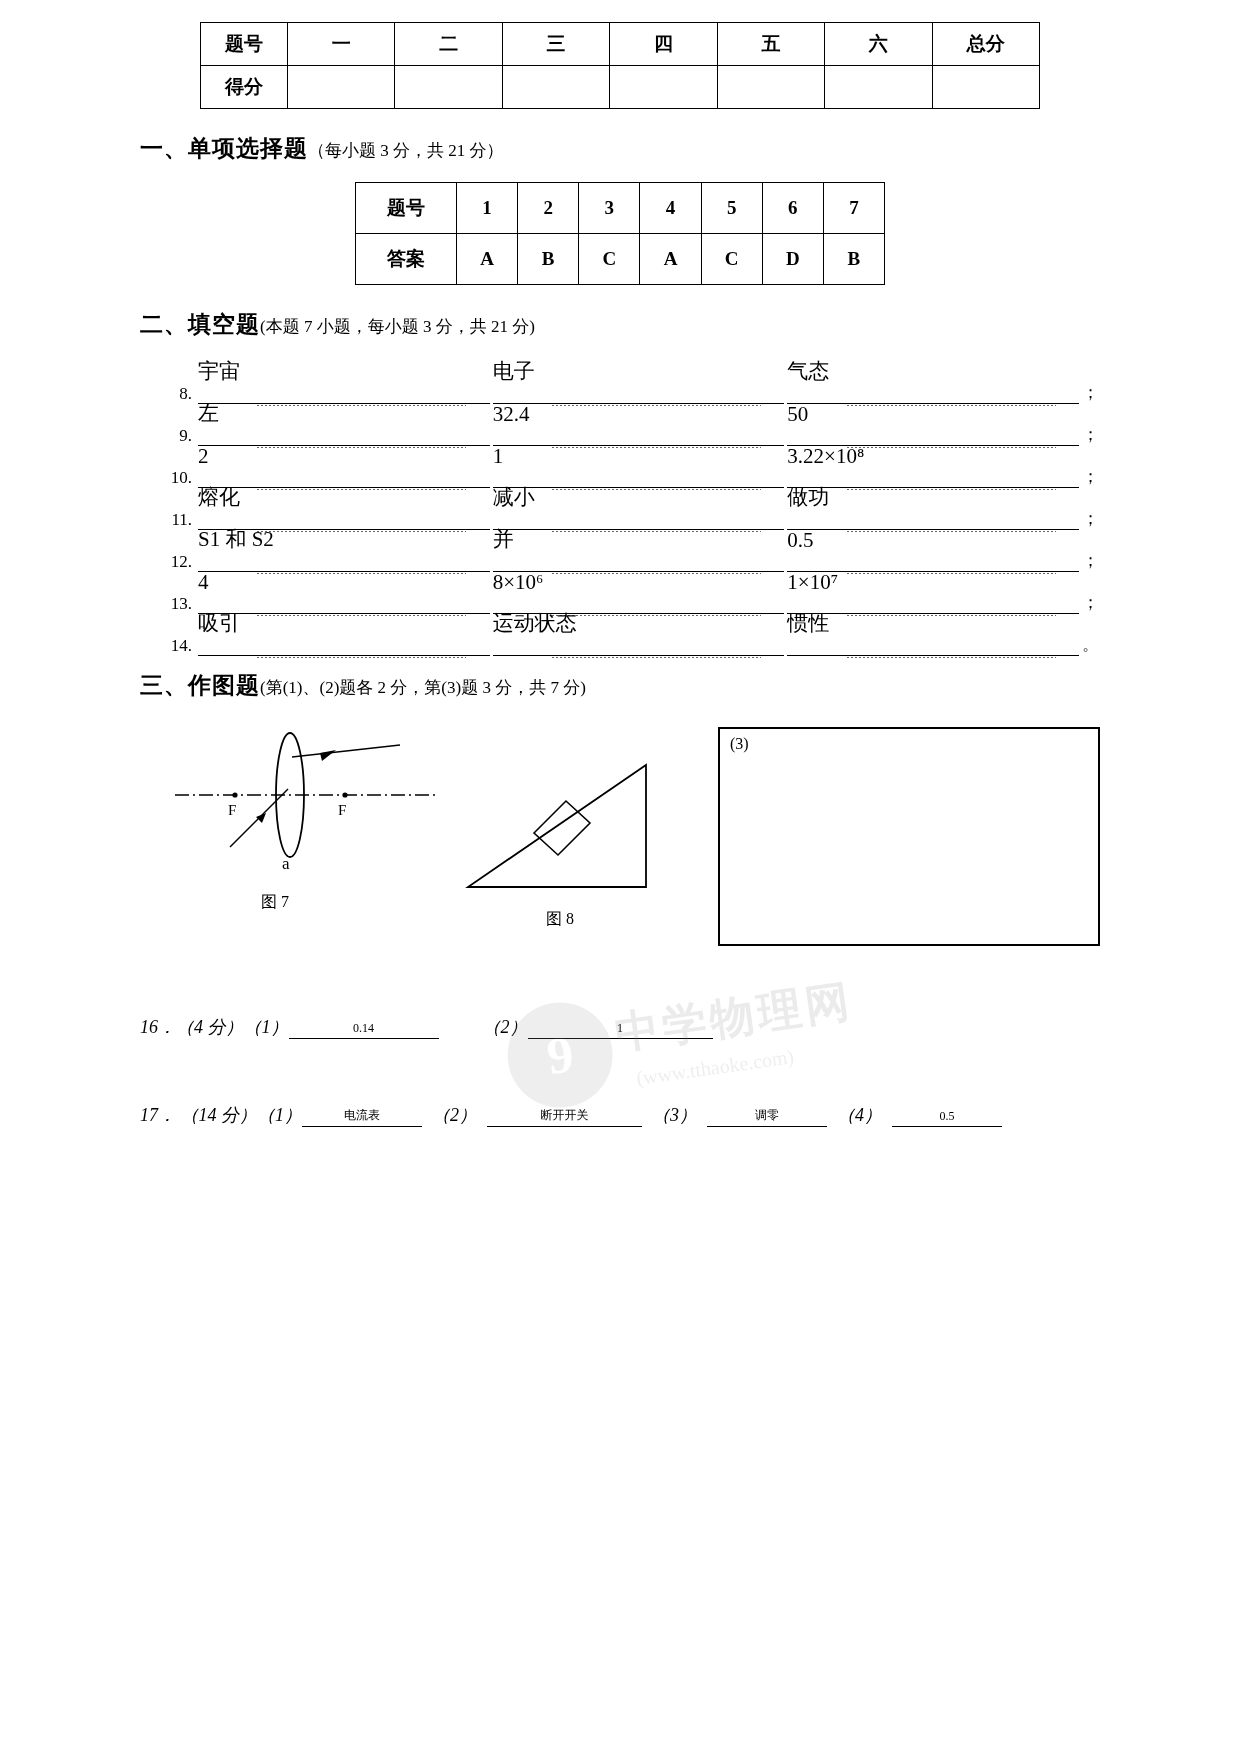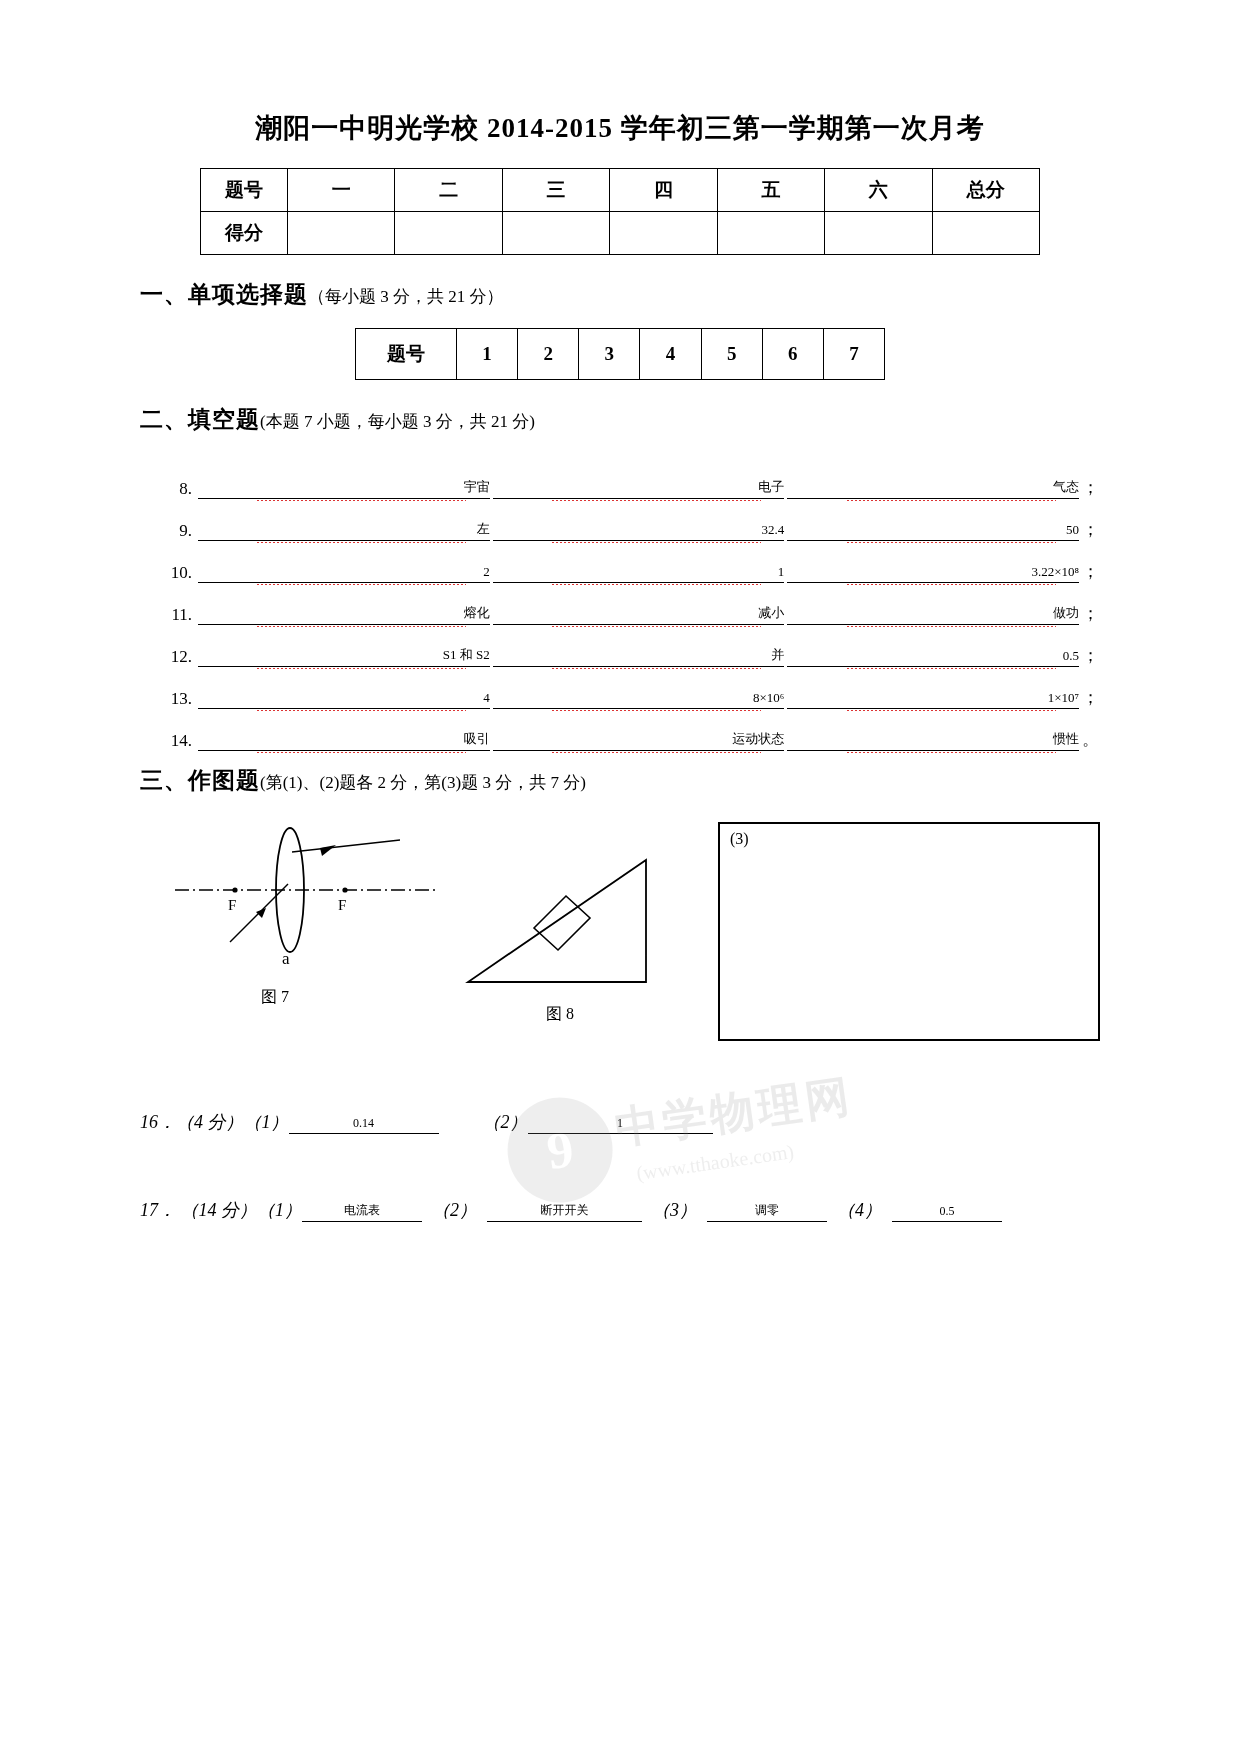--- a/index.html
+++ b/index.html
@@ -90,23 +90,23 @@
   .fill-num {
     width: 52px;
     text-align: right;
     padding-right: 6px;
     font-size: 17px;
     flex: 0 0 auto;
   }
   .blank {
     flex: 1 1 0;
     border-bottom: 1px solid #000;
-    text-align: right;
-    font-size: 13px;
-    padding-bottom: 2px;
+    text-align: left;
+    font-size: 21px;
+    padding-bottom: 18px;
     margin-right: 3px;
     position: relative;
   }
   .blank.wave { border-bottom: 1px solid #000; }
   .blank.wave::after {
     content: "";
     position: absolute;
     left: 20%;
     right: 8%;
     bottom: -3px;
@@ -204,21 +204,20 @@
     font-weight: bold;
     text-align: center;
     line-height: 105px;
   }
 </style>
 </head>
 <body>
 
 <div class="page">
 
-  <div class="doc-title">潮阳一中明光学校 2014-2015 学年初三第一学期第一次月考</div>
 
   <table class="grid score-table">
     <tbody>
         <tr>
       <td class="lbl">题号</td>
       <td>一</td>
       <td>二</td>
       <td>三</td>
       <td>四</td>
       <td>五</td>
@@ -247,20 +246,30 @@
         <tr>
       <td class="lbl">题号</td>
       <td>1</td>
       <td>2</td>
       <td>3</td>
       <td>4</td>
       <td>5</td>
       <td>6</td>
       <td>7</td>
     </tr>
+    <tr>
+      <td class="lbl">答案</td>
+      <td>A</td>
+      <td>B</td>
+      <td>C</td>
+      <td>A</td>
+      <td>C</td>
+      <td>D</td>
+      <td>B</td>
+    </tr>
   </tbody>
     </table>
 
   <div class="sec-head">
     <span>二、填空题</span><span class="small">(本题 7 小题，每小题 3 分，共 21 分)</span>
   </div>
 
   <div class="fill-list">
 
     <div class="watermark">

